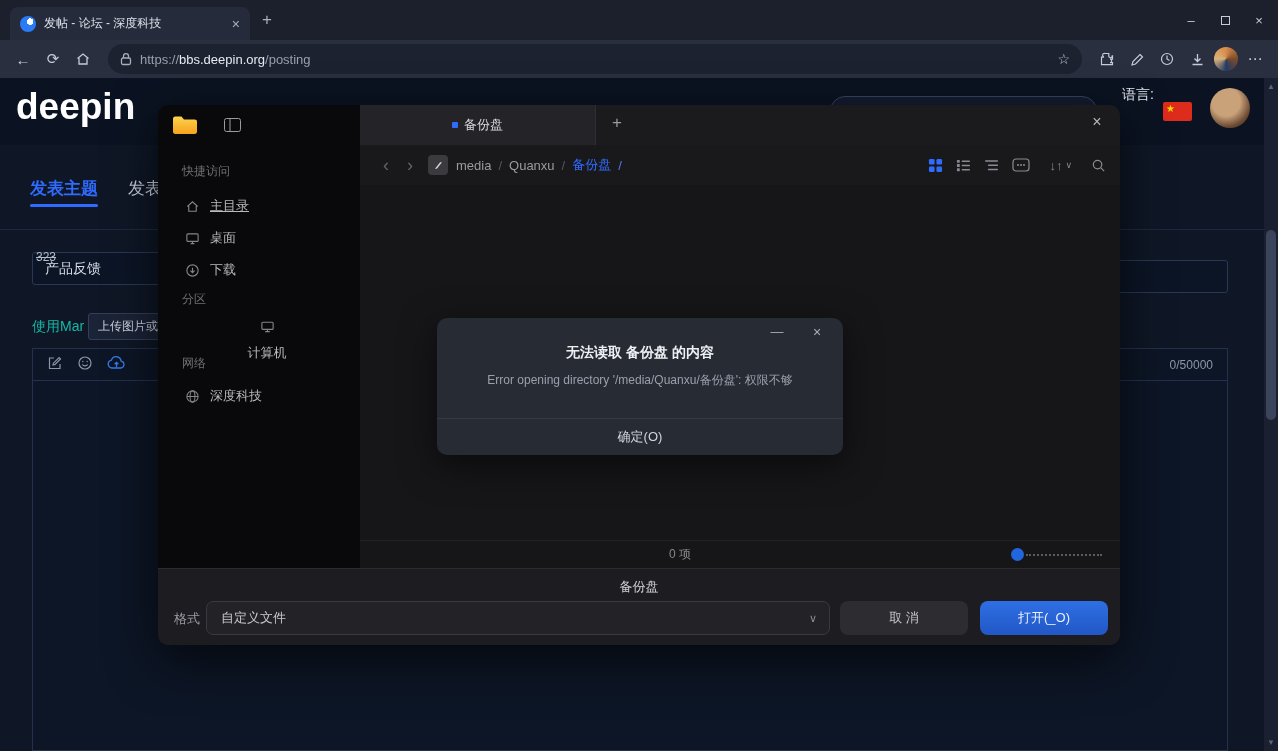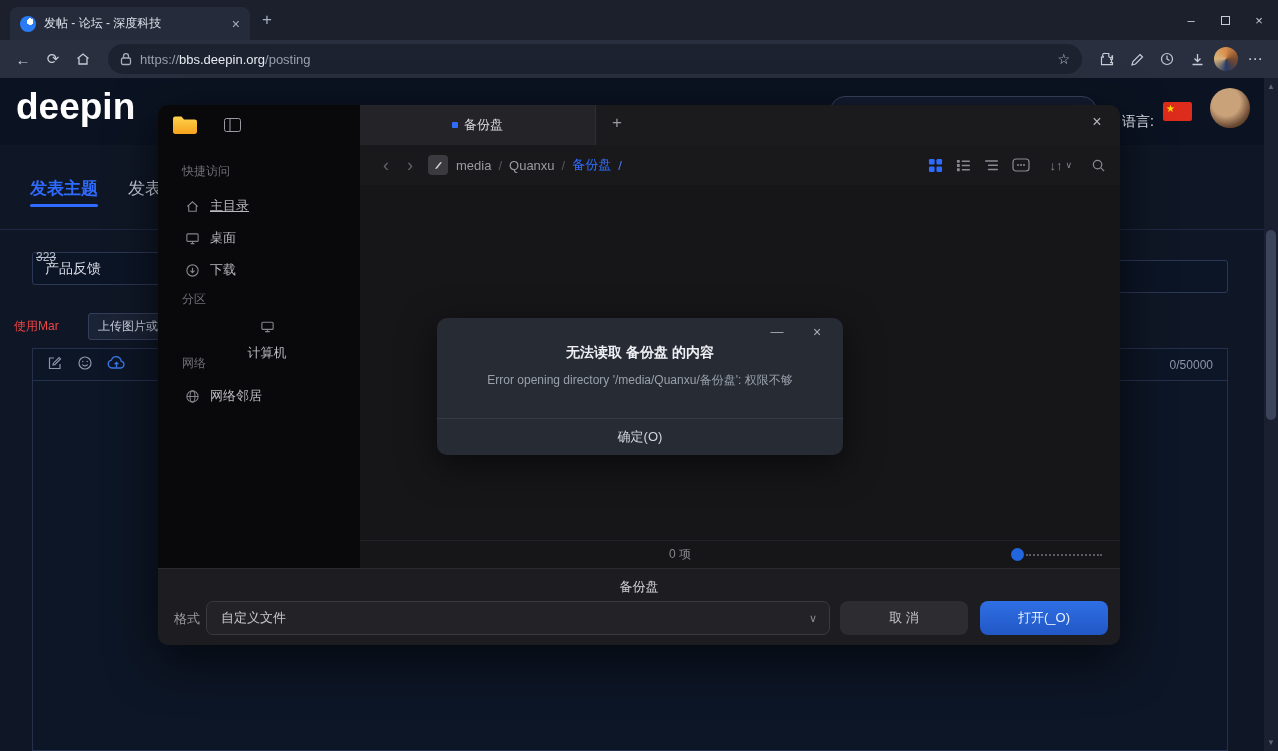--- a/index.html
+++ b/index.html
@@ -29,37 +29,37 @@
             display:flex; align-items:center; padding:0 12px; gap:8px; min-width:0; }
   .url-text { font-size:13px; color:#e8ebf2; white-space:nowrap; overflow:hidden; flex:1; }
   .url-text .dim { color:#98a0b0; }
   .avatar-sm { width:24px; height:24px; border-radius:50%; flex:none;
                background:conic-gradient(#d98c4a,#7a4a2b,#243a66,#d9b37a,#d98c4a); }
 
   
   .page { position:absolute; left:0; top:78px; width:1278px; height:673px; background:#0f1726; overflow:hidden; }
   .site-header { position:absolute; left:0; top:0; width:100%; height:67px; background:#0b1322; }
   .logo { position:absolute; left:16px; top:8px; font-size:37px; font-weight:bold; color:#fff; }
-  .lang { position:absolute; left:1122px; top:35px; color:#e3e7ef; font-size:14px; }
+  .lang { position:absolute; left:1122px; top:8px; color:#e3e7ef; font-size:14px; }
   .flag { position:absolute; left:1163px; top:24px; width:29px; height:19px; background:#dd2b1c;
           border-radius:2px; color:#ffde00; font-size:10px; line-height:13px; padding-left:3px; }
   .user-avatar { position:absolute; left:1210px; top:10px; width:40px; height:40px; border-radius:50%;
                  background:radial-gradient(circle at 40% 35%, #caa27a 0 40%, #6b4a33 70%, #2c2218 100%); }
   .forum-tab-active { position:absolute; left:30px; top:99px; color:#2f6bff; font-size:17px; font-weight:bold; }
   .forum-tab-underline { position:absolute; left:30px; top:126px; width:68px; height:3px; background:#2f6bff; border-radius:2px; }
   .forum-tab-partial { position:absolute; left:128px; top:99px; color:#c9cfdb; font-size:17px; }
   .page-divider { position:absolute; left:0; top:151px; width:1278px; height:1px; background:#1d2944; }
 
   .category-box { position:absolute; left:32px; top:174px; width:198px; height:33px; background:#0c1526;
                   border:1px solid #2b3756; border-radius:3px; color:#d9dde6; font-size:14px;
                   line-height:31px; padding:0 12px; }
   .category-overlay { position:absolute; left:36px; top:172px; color:#b3bac8; font-size:12px; text-decoration:line-through; }
   .title-input { position:absolute; left:250px; top:182px; width:978px; height:33px; background:#0c1526;
                  border:1px solid #2b3756; border-radius:3px; }
-  .editor-hint { position:absolute; left:14px; top:240px; color:#ef4444; font-size:12px; }
+  .editor-hint { position:absolute; left:32px; top:240px; color:#14b8a6; font-size:14px; }
   .tooltip { position:absolute; left:88px; top:235px; background:#1b2336; border:1px solid #333e5c;
              border-radius:3px; color:#ccd2df; font-size:12px; padding:4px 9px; white-space:nowrap; z-index:5; }
   .editor-toolbar { position:absolute; left:32px; top:270px; width:1196px; height:33px; background:#0d1626;
                     border:1px solid #24304c; display:flex; align-items:center; padding:0 14px; gap:14px; }
   .editor-counter { margin-left:auto; color:#8d96a9; font-size:12px;text-align:right; }
   .editor-area { position:absolute; left:32px; top:303px; width:1196px; height:370px; background:#0d1626;
                  border:1px solid #24304c; border-top:none; }
   .search-capsule { position:absolute; left:830px; top:18px; width:267px; height:30px; border:1px solid #3a4460;
                     border-radius:15px; background:#141c30; z-index:1; }
 
@@ -310,21 +310,21 @@
 
     <span class="sb-header" style="top:250px;">网络</span>
     <div class="sb-item" style="top:276px;">
       <span class="sb-icon">
           <svg width="15" height="15" viewBox="0 0 16 16" fill="none" stroke="#84848a" stroke-width="1.1">
             <circle cx="8" cy="8" r="6"></circle>
             <ellipse cx="8" cy="8" rx="2.6" ry="6"></ellipse>
             <path d="M2 8h12"></path>
           </svg>
         </span>
-      <span>网络邻居</span>
+      <span>深度科技</span>
     </div>
   </div>
 
   <div class="fd-titlebar">
     <div class="fd-tab">
       <span class="fd-tab-dot"></span>
       <span class="fd-tab-label">备份盘</span>
     </div>
     <span class="fd-newtab">+</span>
     <span class="fd-close">×</span>

